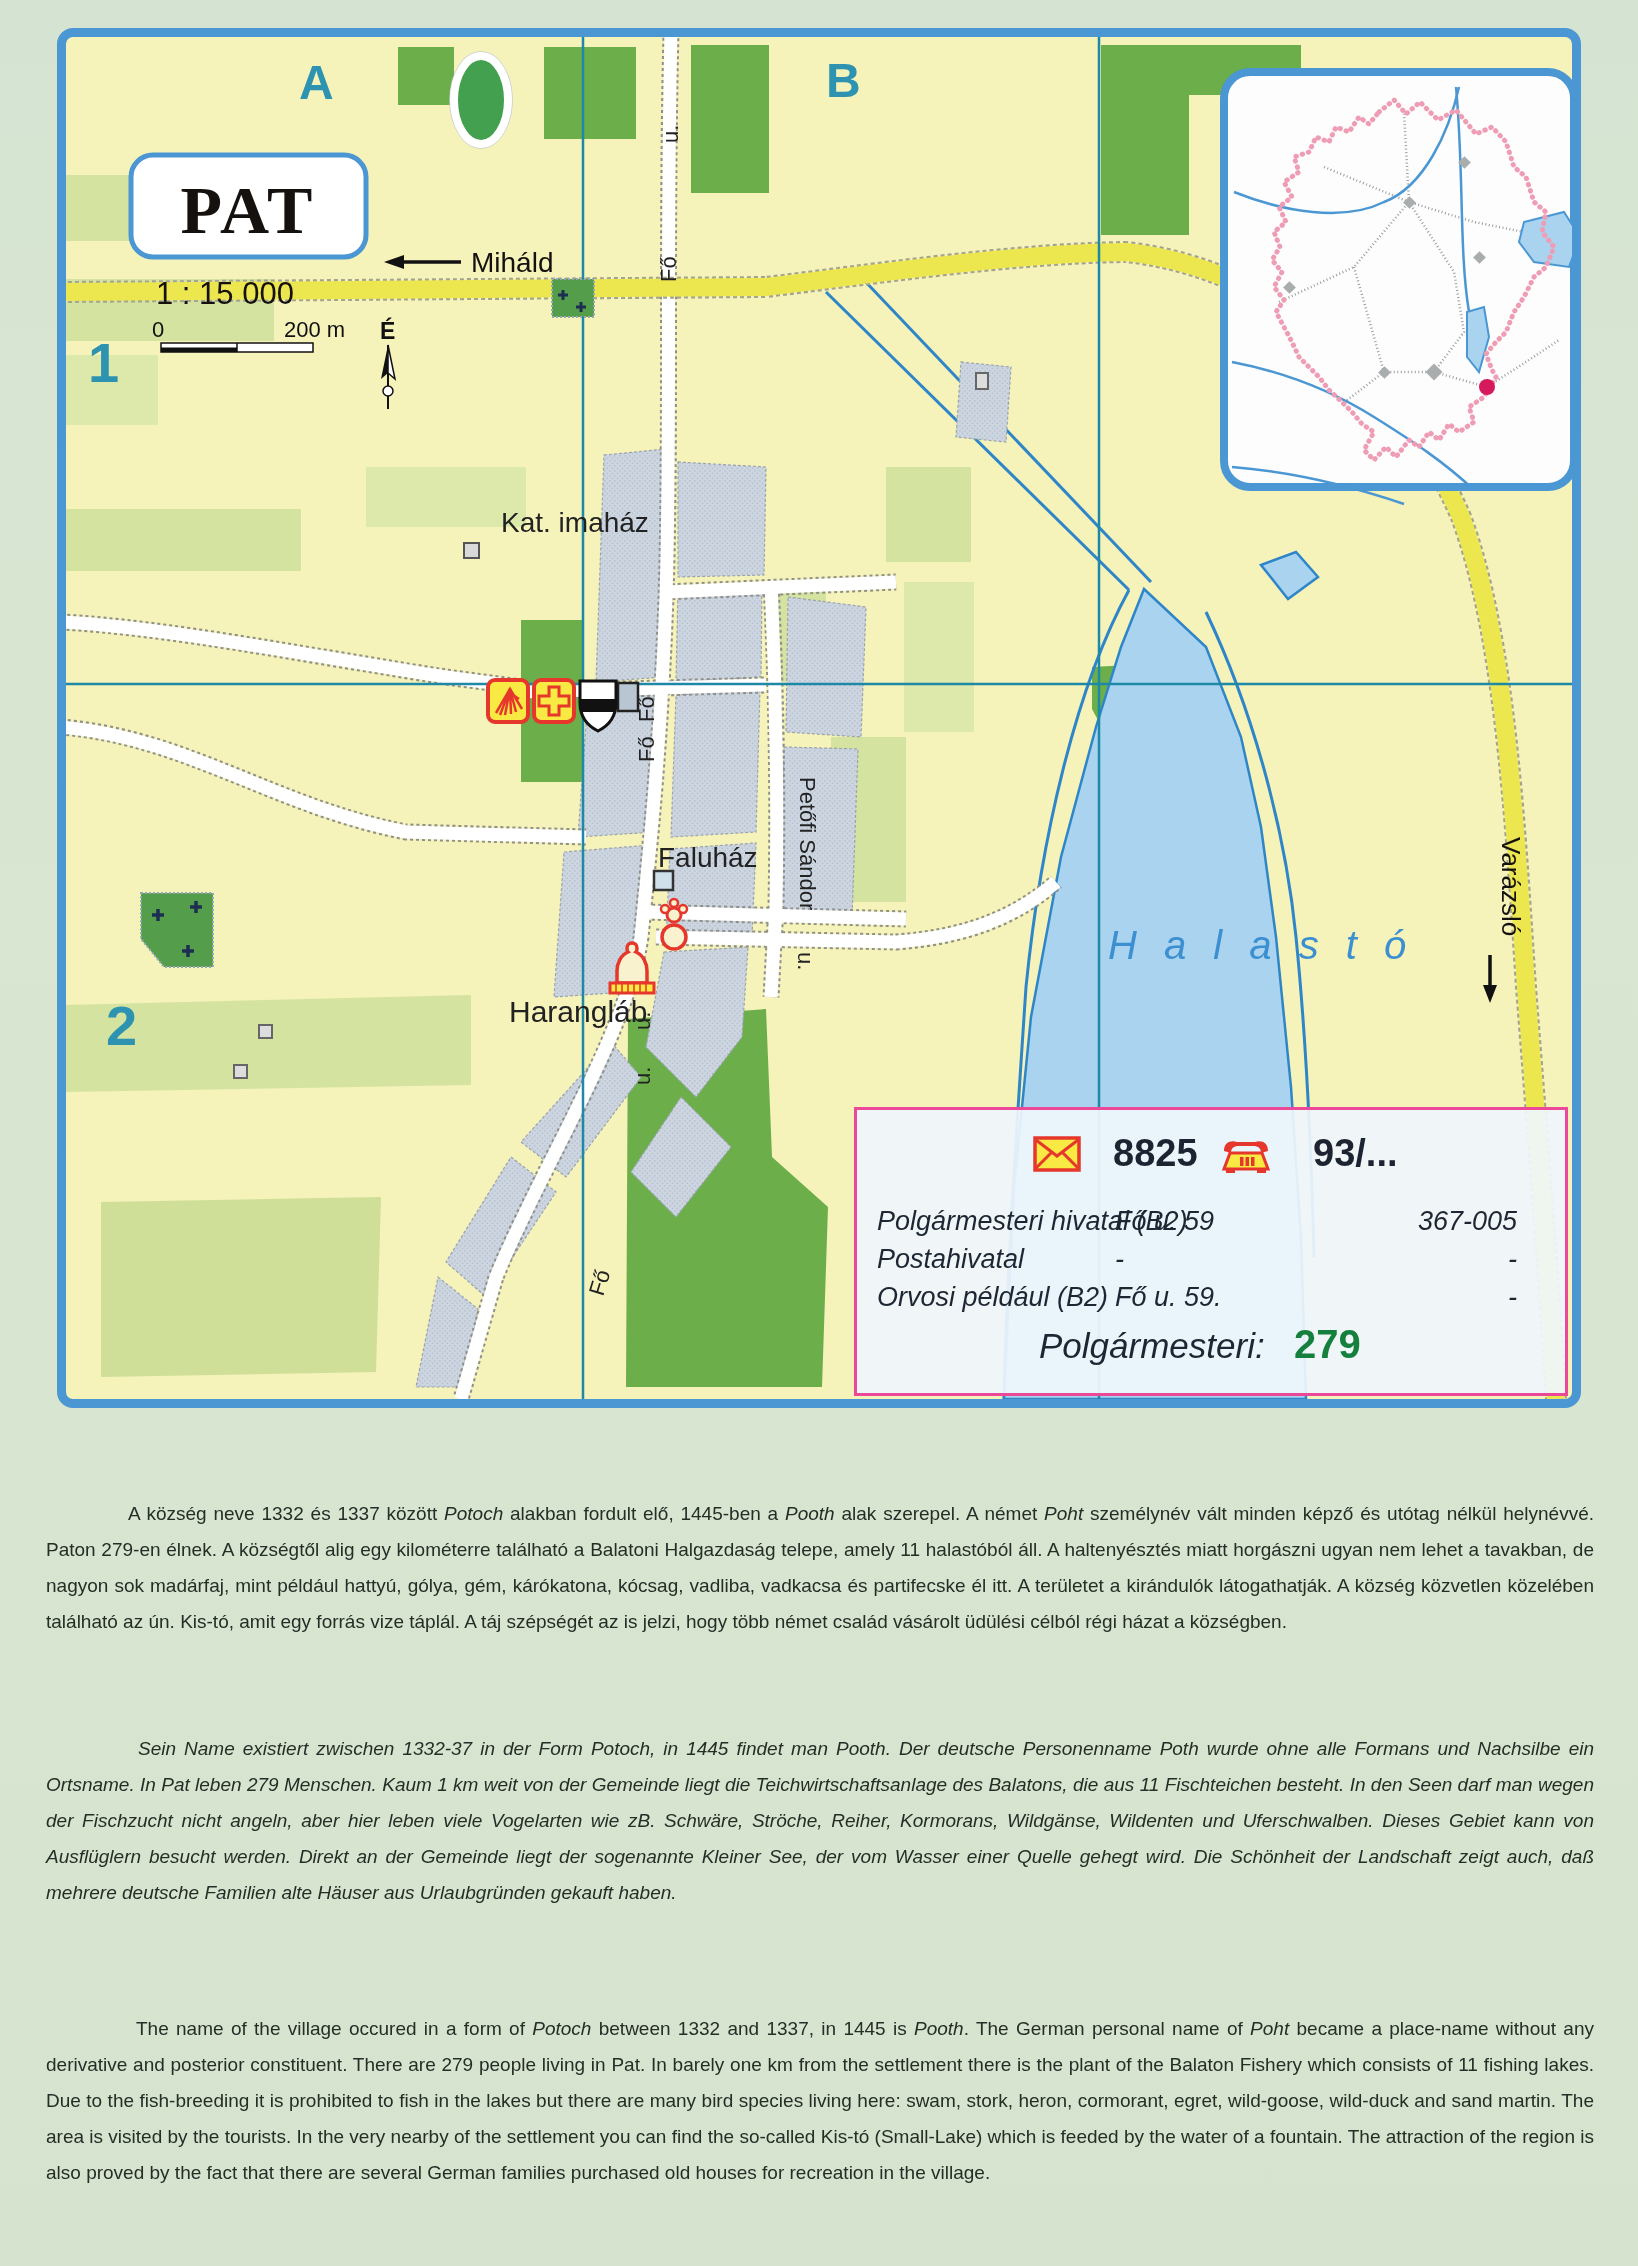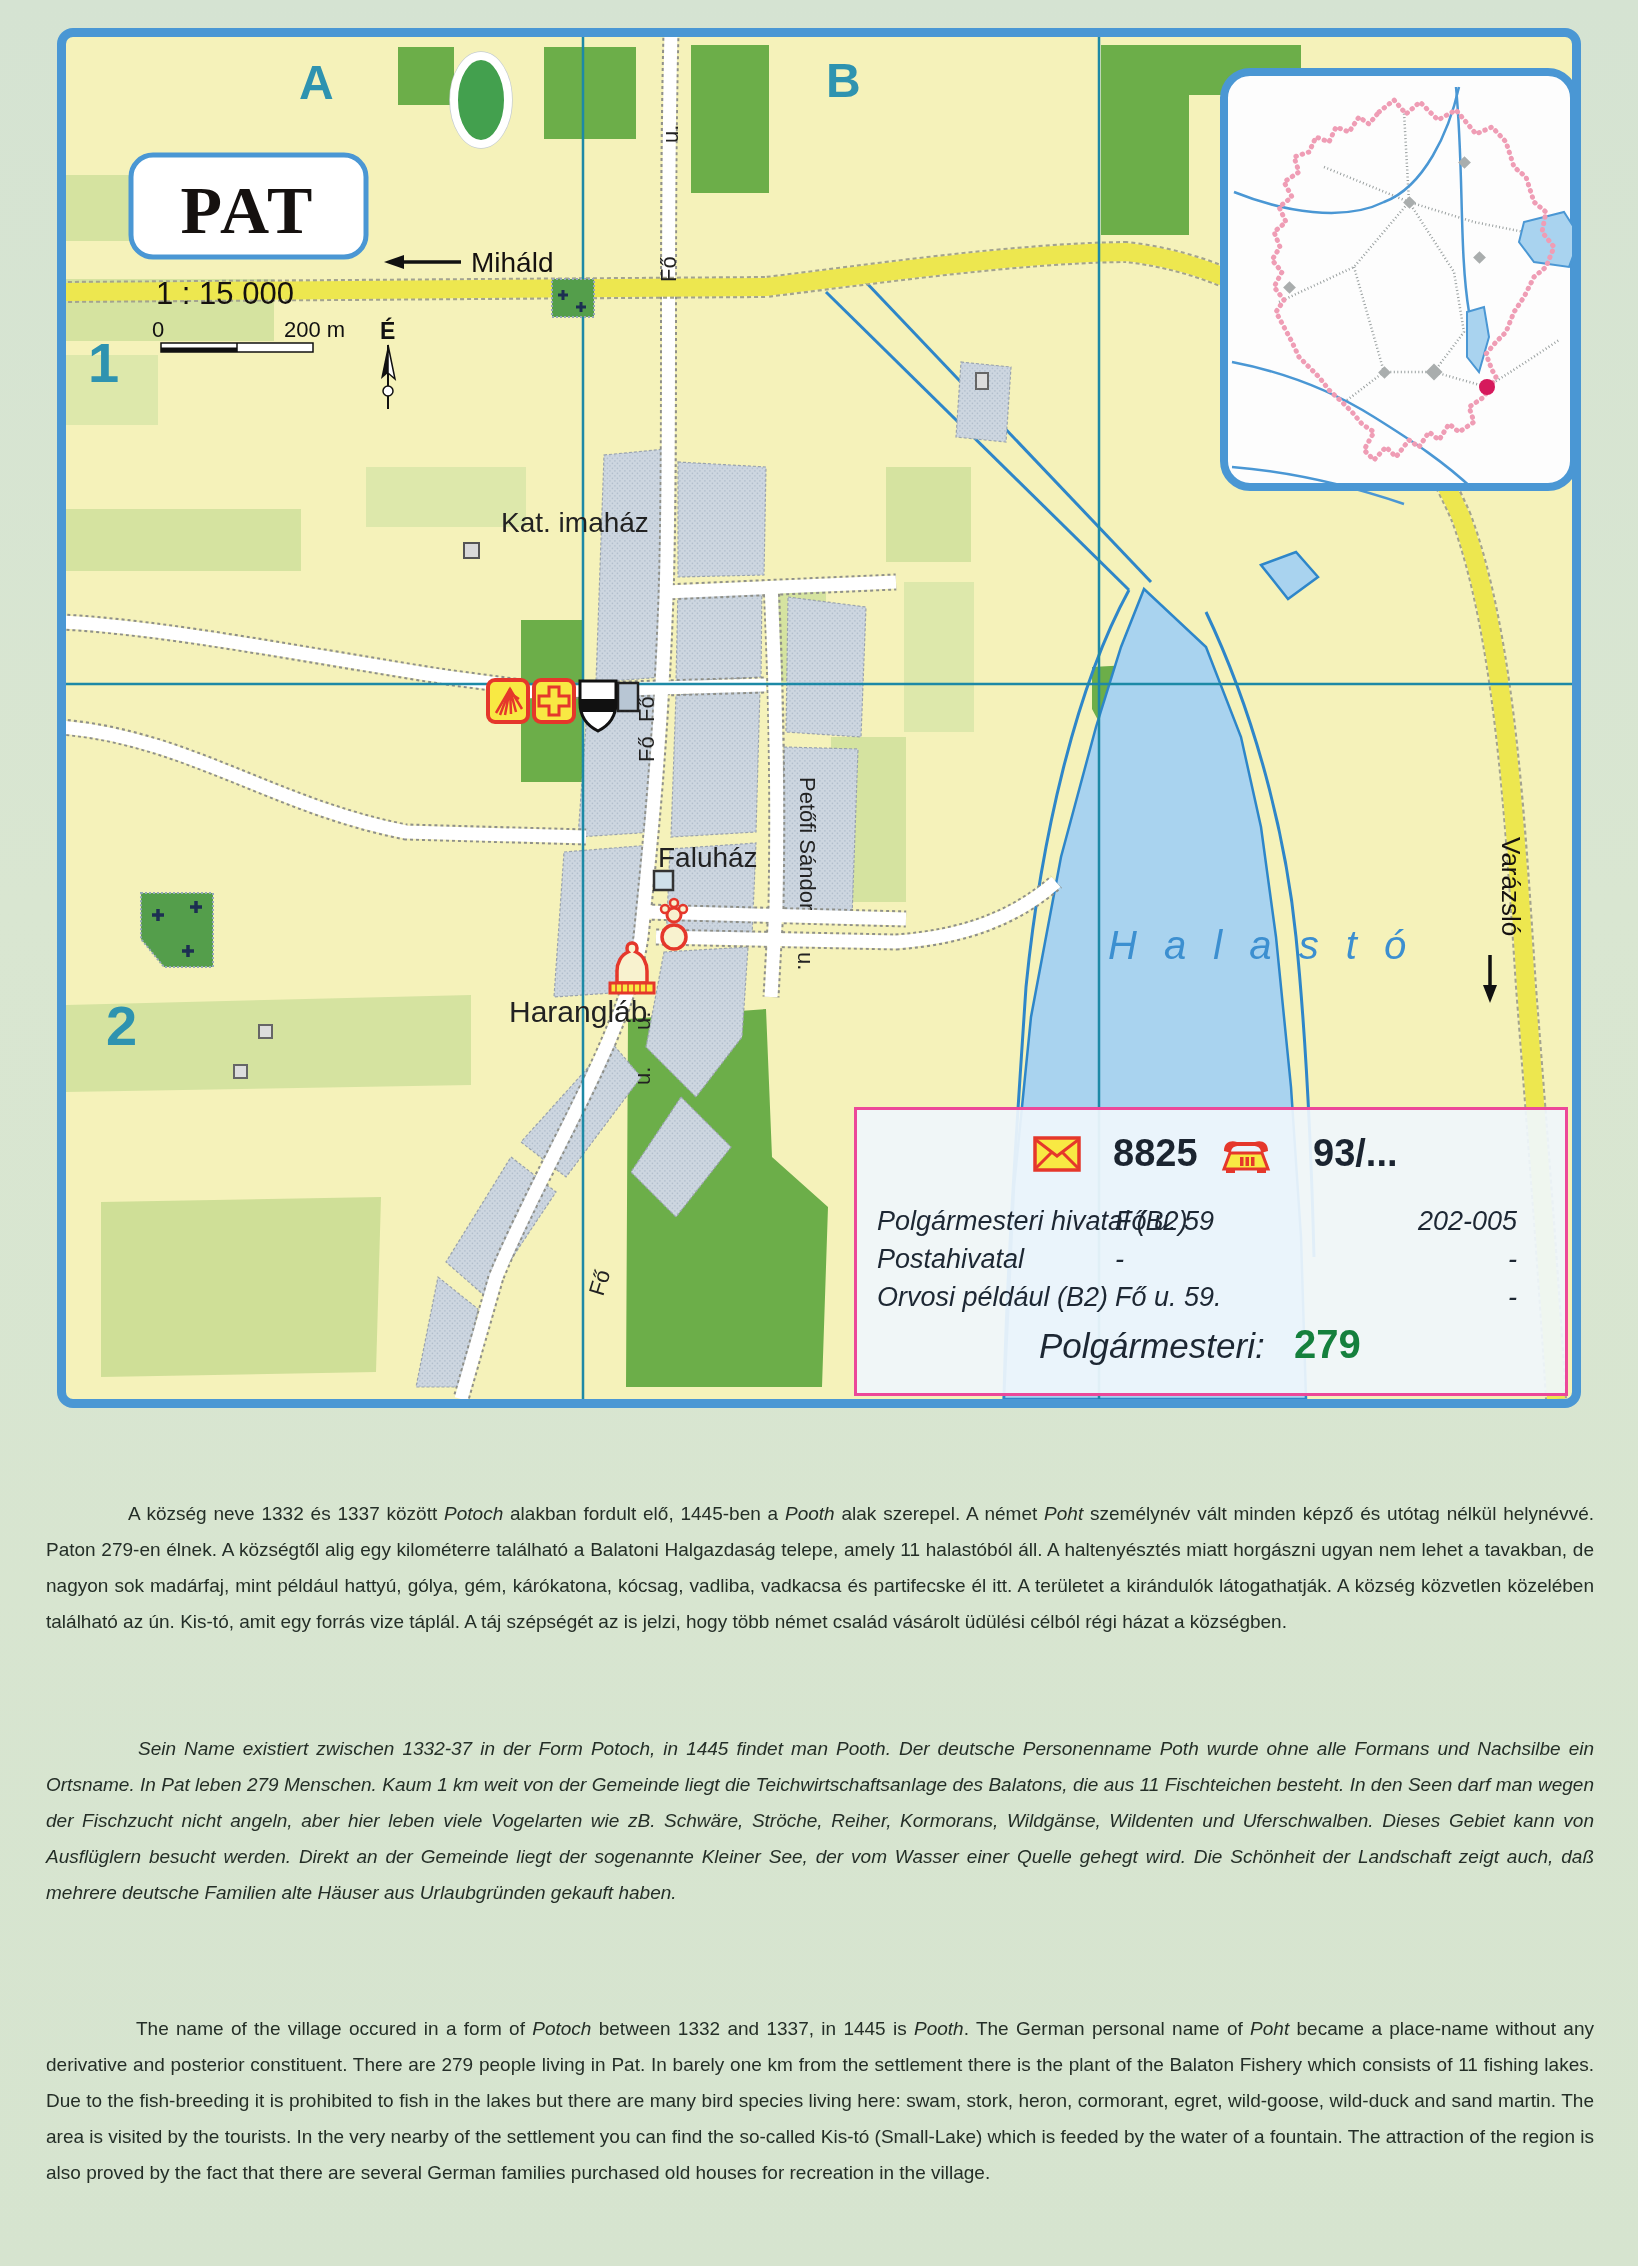--- a/index.html
+++ b/index.html
@@ -311,21 +311,21 @@
             <rect x="9" y="35" width="9" height="4" fill="#e5372b"></rect>
               <rect x="40" y="35" width="9" height="4" fill="#e5372b"></rect>
           </svg>
         </span>
         <span class="num2">93/...</span>
       </div>
       <div class="ib-rows">
         <div class="ib-row">
           <span class="c1">Polgármesteri hivatal (B2)</span>
           <span class="c2">Fő u. 59</span>
-          <span class="c3">202-005</span>
+          <span class="c3">367-005</span>
         </div>
         <div class="ib-row">
           <span class="c1">Postahivatal</span>
           <span class="c2">-</span>
           <span class="c3">-</span>
         </div>
         <div class="ib-row">
           <span class="c1">Orvosi például (B2)</span>
           <span class="c2">Fő u. 59.</span>
           <span class="c3">-</span>

